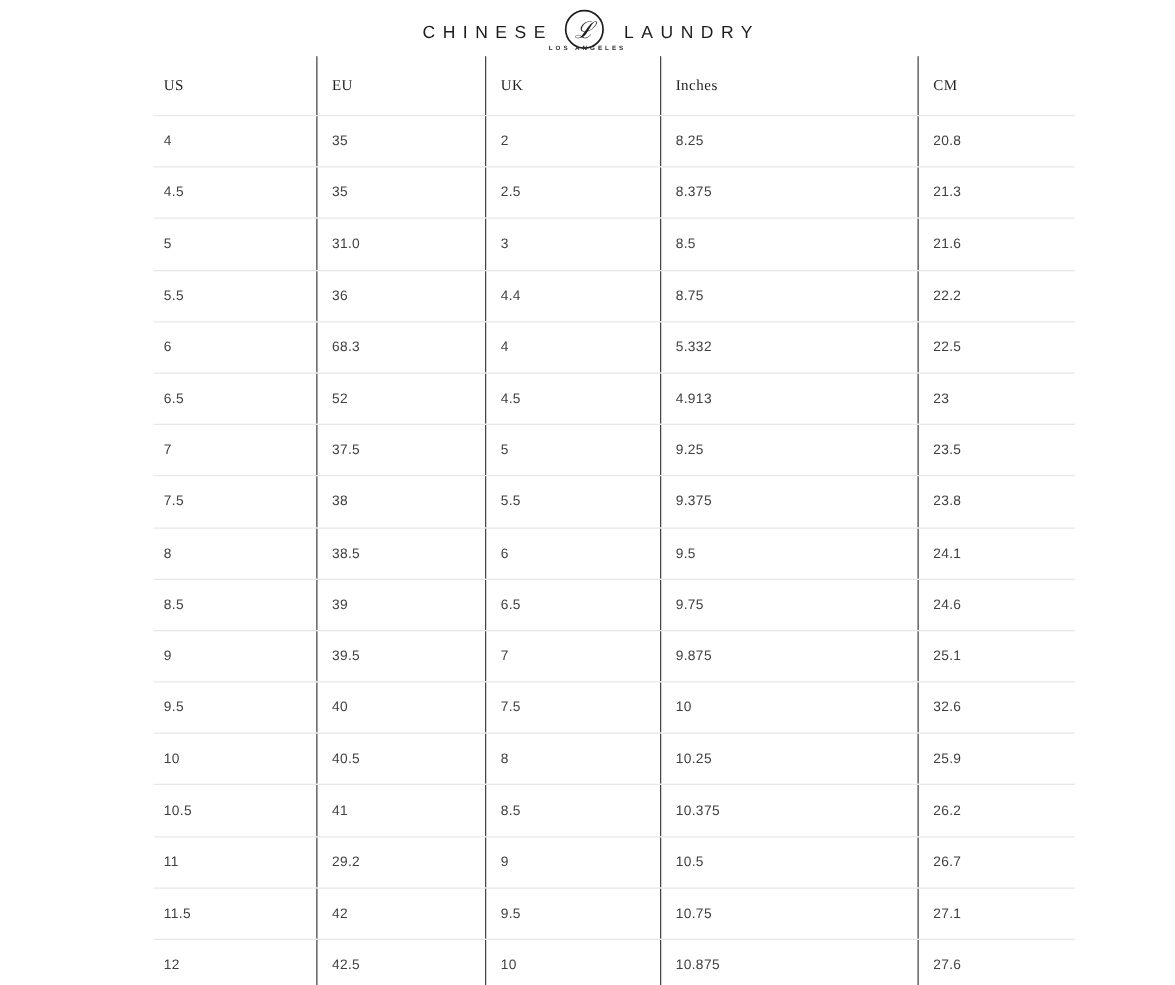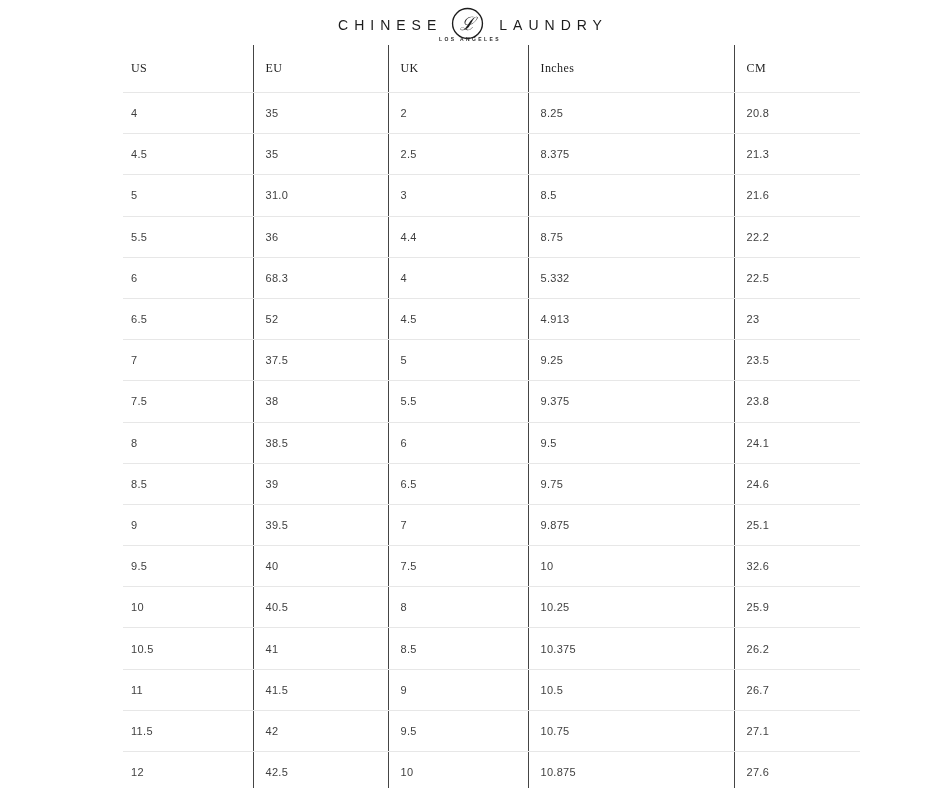--- a/index.html
+++ b/index.html
@@ -218,21 +218,21 @@
         </tr>
         <tr>
           <td>10.5</td>
           <td>41</td>
           <td>8.5</td>
           <td>10.375</td>
           <td>26.2</td>
         </tr>
         <tr>
           <td>11</td>
-          <td>41.5</td>
+          <td>29.2</td>
           <td>9</td>
           <td>10.5</td>
           <td>26.7</td>
         </tr>
         <tr>
           <td>11.5</td>
           <td>42</td>
           <td>9.5</td>
           <td>10.75</td>
           <td>27.1</td>

